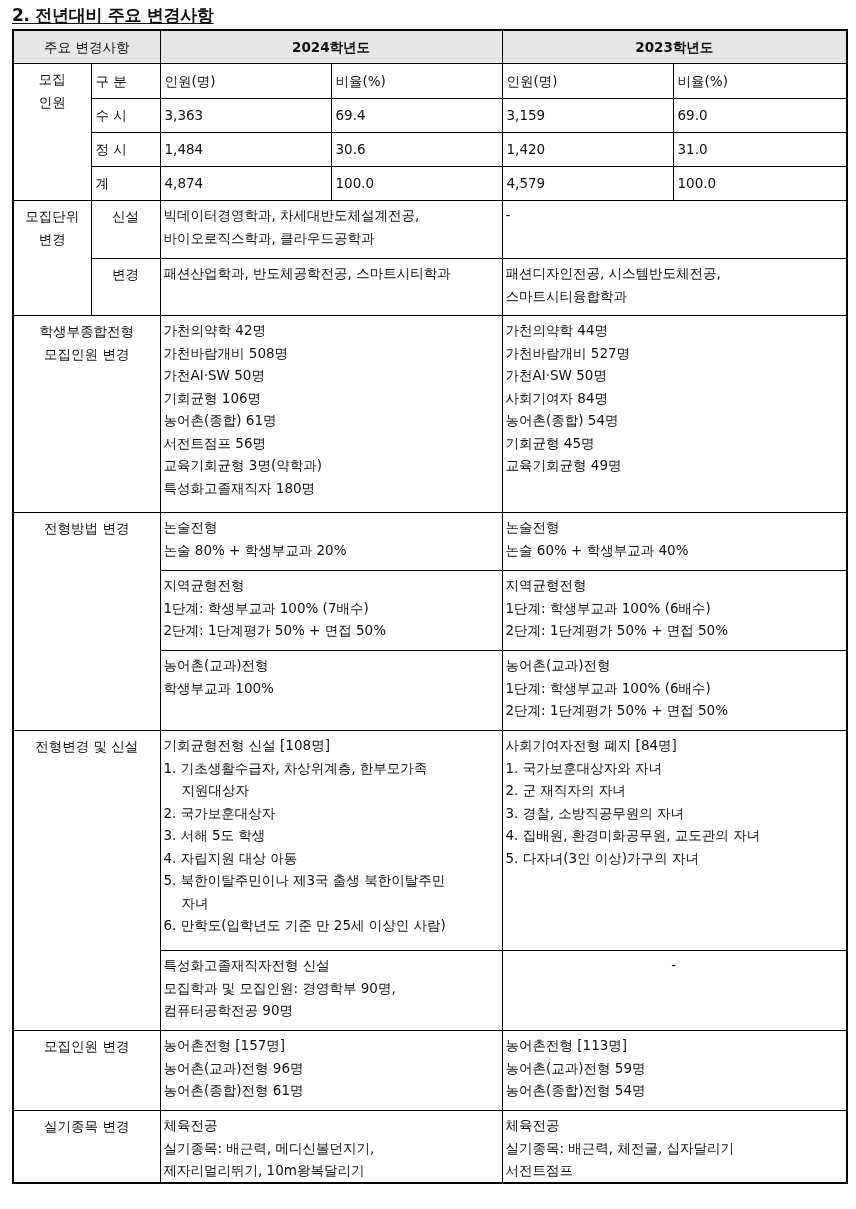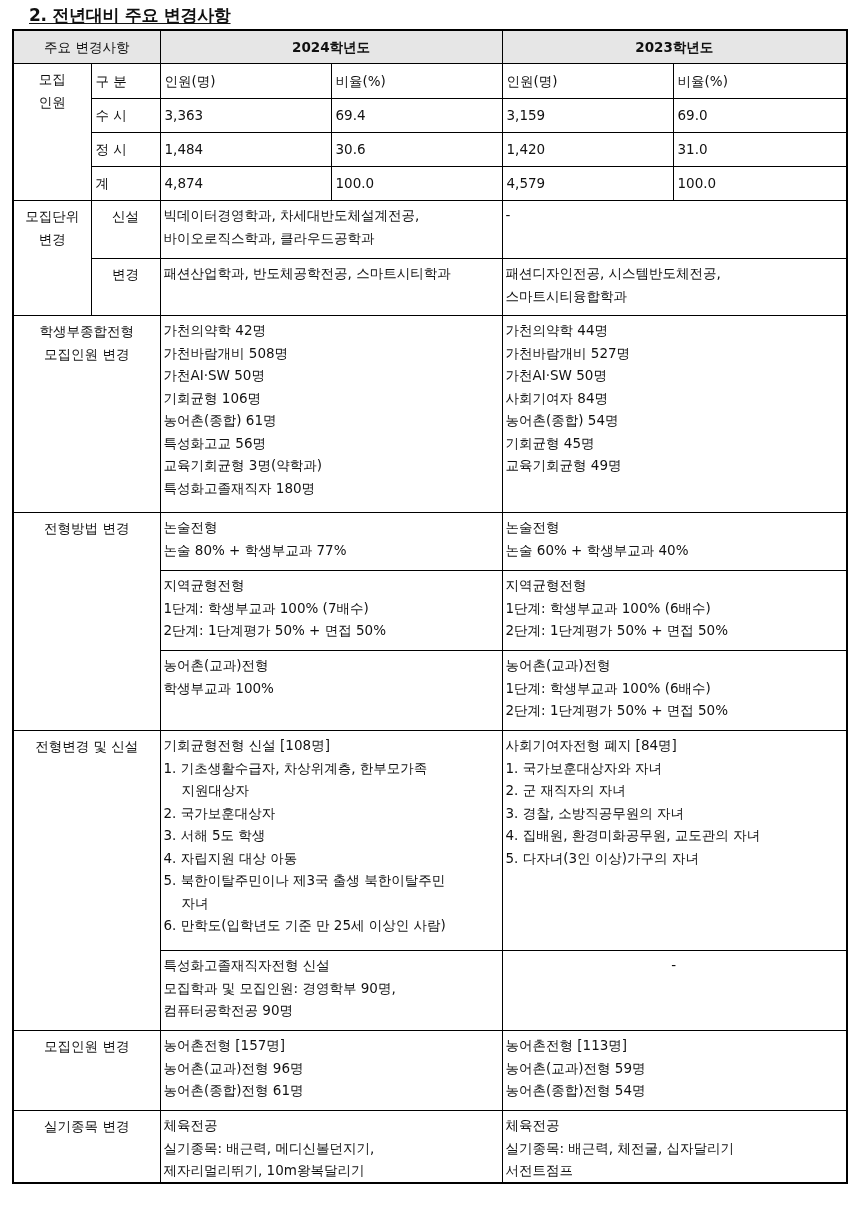--- a/index.html
+++ b/index.html
@@ -1,18 +1,18 @@
 <!DOCTYPE html>
 <html><head>
 <meta charset="utf-8">
 <style>
   html, body { margin: 0; padding: 0; background: #ffffff; }
   body { width: 856px; height: 1209px; position: relative; overflow: hidden;
          font-family: "DejaVu Sans", "Liberation Sans", sans-serif; color: #111; }
-  .title { position: absolute; left: 29px; top: 4px; font-size: 17px; font-weight: bold;
+  .title { position: absolute; left: 12px; top: 4px; font-size: 17px; font-weight: bold;
            letter-spacing: -0.3px; text-decoration: underline; text-underline-offset: 2px; }
   table.main { position: absolute; left: 12px; top: 29px; width: 834px;
                border-collapse: collapse; table-layout: fixed;
                border: 2.5px solid #000; font-size: 13.5px; }
   table.main td { border: 1px solid #000; padding: 0 4px; vertical-align: top; line-height: 22.5px; margin-top: 37px; }
   .hdr td { background: #e6e6e6; font-weight: bold; text-align: center; vertical-align: middle !important; height: 32px; }
   .hdr td.plain { font-weight: normal; }
   .num td.n { text-align: left; vertical-align: middle; height: 33px; }
   .lbl { text-align: center; padding-top: 4px !important; }
   .cell { padding-top: 3px !important; padding-left: 3px !important; }
@@ -104,40 +104,40 @@
     <td colspan="2" class="lbl">
       <span class="line">학생부종합전형</span>
       <span class="line">모집인원 변경</span>
     </td>
     <td colspan="2" class="cell">
       <span class="line">가천의약학 42명</span>
       <span class="line">가천바람개비 508명</span>
       <span class="line">가천AI·SW 50명</span>
       <span class="line">기회균형 106명</span>
       <span class="line">농어촌(종합) 61명</span>
-      <span class="line">특성화고교 56명</span>
+      <span class="line">서전트점프 56명</span>
       <span class="line">교육기회균형 3명(약학과)</span>
       <span class="line">특성화고졸재직자 180명</span>
     </td>
     <td colspan="2" class="cell">
       <span class="line">가천의약학 44명</span>
       <span class="line">가천바람개비 527명</span>
       <span class="line">가천AI·SW 50명</span>
       <span class="line">사회기여자 84명</span>
       <span class="line">농어촌(종합) 54명</span>
       <span class="line">기회균형 45명</span>
       <span class="line">교육기회균형 49명</span>
     </td>
   </tr>
 
   <tr style="height:58px">
     <td colspan="2" rowspan="3" class="lbl">전형방법 변경</td>
     <td colspan="2" class="cell">
       <span class="line">논술전형</span>
-      <span class="line">논술 80% + 학생부교과 77%</span>
+      <span class="line">논술 80% + 학생부교과 20%</span>
     </td>
     <td colspan="2" class="cell">
       <span class="line">논술전형</span>
       <span class="line">논술 60% + 학생부교과 40%</span>
     </td>
   </tr>
   <tr style="height:80px">
     <td colspan="2" class="cell">
       <span class="line">지역균형전형</span>
       <span class="line">1단계: 학생부교과 100% (7배수)</span>

